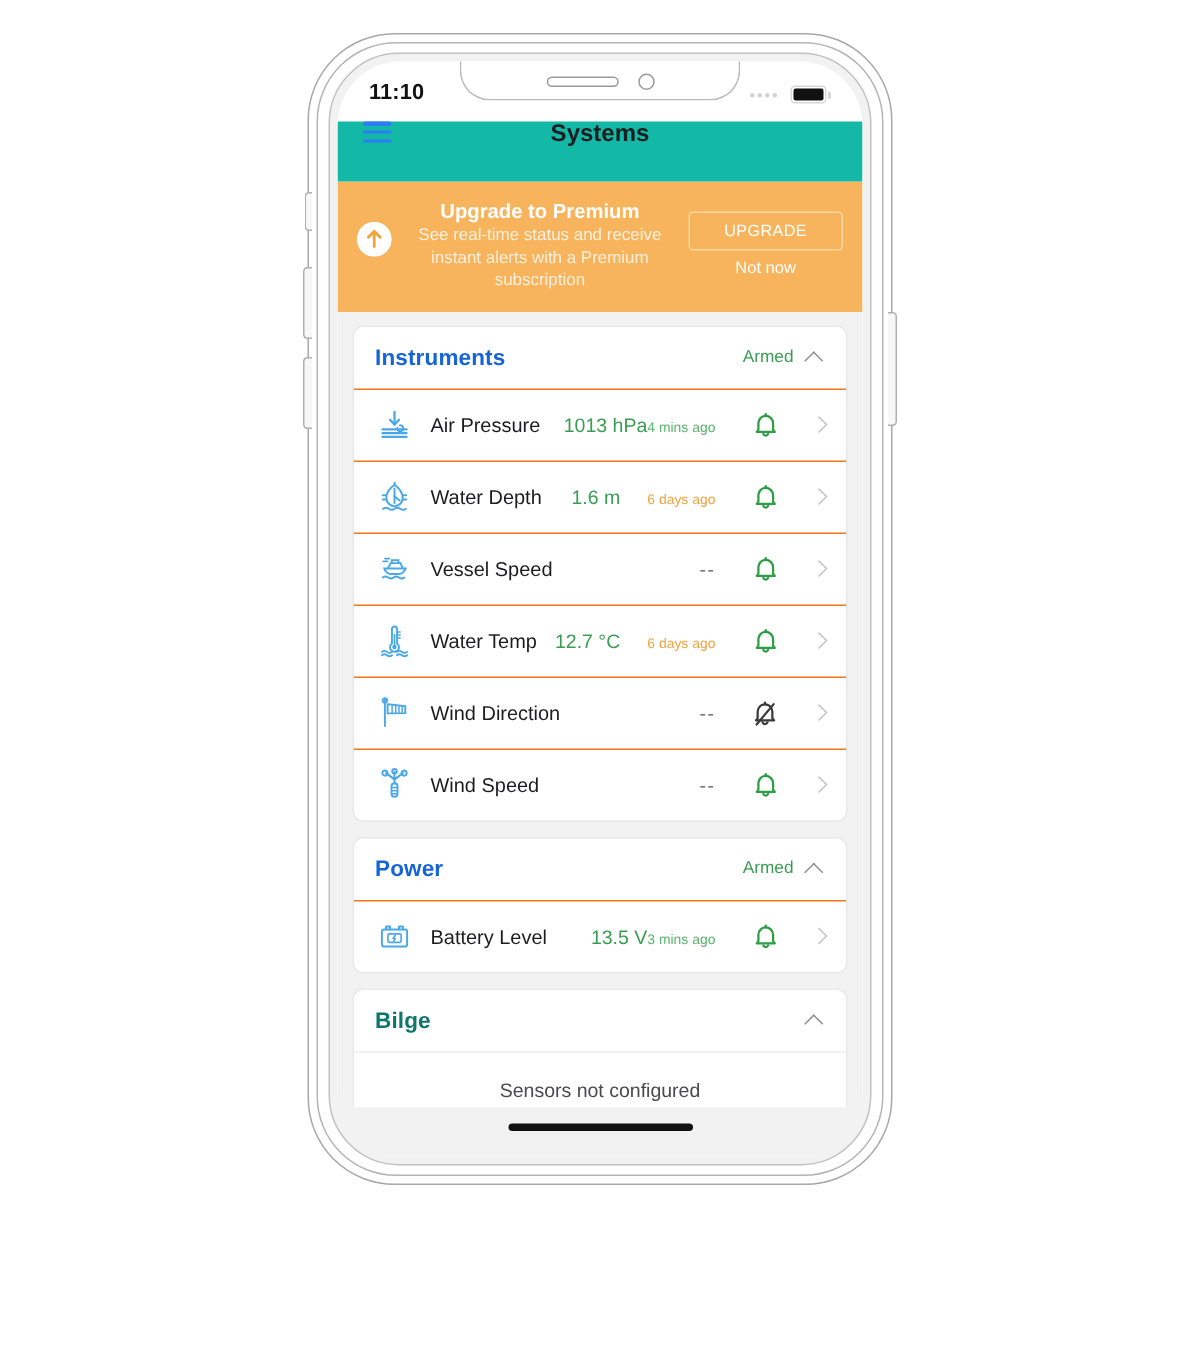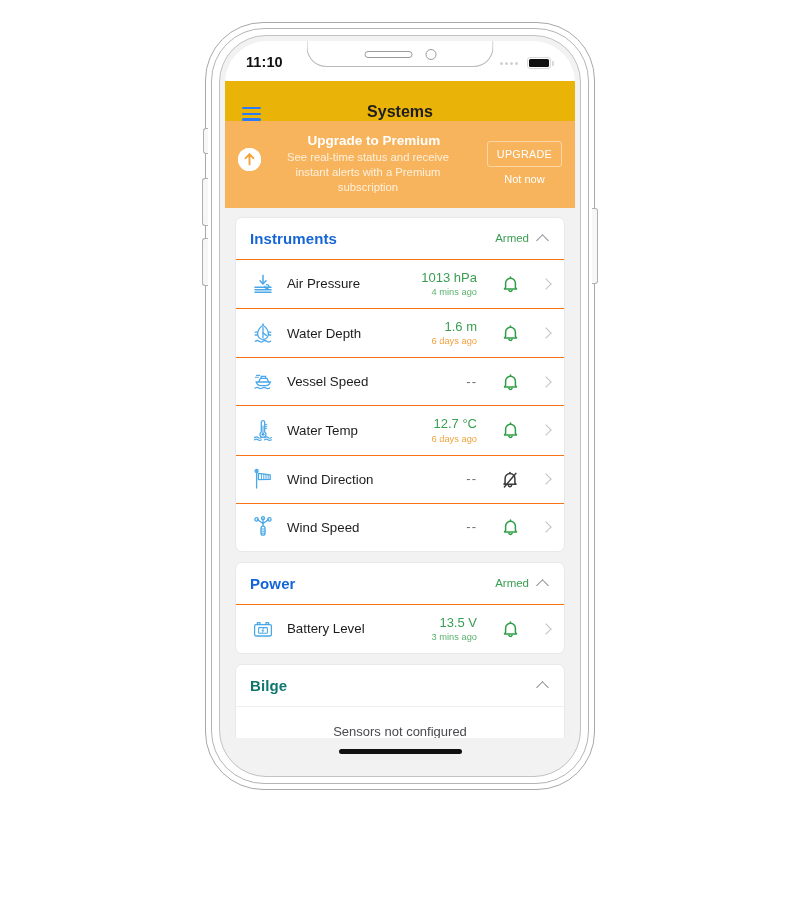--- a/index.html
+++ b/index.html
@@ -114,23 +114,23 @@
     border-radius: 3px;
     padding: 1.2px;
   }
   .battery-fill { width: 100%; height: 100%; background: #111; border-radius: 1.5px; }
   .battery-cap { width: 2px; height: 5px; background: #d9d9d9; border-radius: 0 1px 1px 0; }
 
   
   .nav-bar {
     position: relative;
     height: 40px;
-    display: flex; align-items: flex-end;
+    display: flex; align-items: flex-start;
     padding: 0 17px;
-    background: #eab308;
+    background: #14b8a6;
   }
   .hamburger { display: flex; flex-direction: column; gap: 3.2px; cursor: pointer; width: 19px; }
   .hamburger span { display: block; height: 2.6px; background: #2b7cf6; border-radius: 2px; }
   .hamburger span:nth-child(1) { width: 19px; }
   .hamburger span:nth-child(2) { width: 19px; }
   .hamburger span:nth-child(3) { width: 19px; }
   .nav-title {
     position: absolute; left: 0; right: 0; text-align: center;
     font-size: 16px; font-weight: bold; color: #1d1d1f;
     pointer-events: none;
@@ -162,21 +162,21 @@
   }
   .promo-actions {
     flex: 0 0 auto; display: flex; flex-direction: column;
     align-items: center; gap: 6px; padding-top: 9px;
   }
   .btn-upgrade {
     border: 1px solid #fbd7a3;
     border-radius: 3px;
     color: #ffffff;
     font-size: 10.8px;
-    padding: 6px 9px;
+    padding: 6px 23px;
     background: transparent;
     letter-spacing: 0.25px;
     cursor: pointer;
   }
   .btn-notnow {
     font-size: 11px; color: #ffffff;
     background: none; border: none; cursor: pointer;
   }
 
   
@@ -226,21 +226,21 @@
     border-top: 1px solid #f97316;
     gap: 11px;
     cursor: pointer;
     min-height: 48px;
   }
   .row-icon { flex: 0 0 26px; width: 26px; height: 26px; display: flex; align-items: center; justify-content: center; }
   .row-icon svg { display: block; }
   .row-label { font-size: 13.3px; color: #1d1d1f; }
   .row-values {
     margin-left: auto; text-align: right;
-    display: flex; flex-direction: column; align-items: flex-end;
+    display: flex; flex-direction: row; align-items: flex-end;
     line-height: 1.18;
   }
   .row-value { font-size: 13px; color: #3a9e52; }
   .row-value.dim { color: #6e6e73; letter-spacing: 1px; }
   .row-time { font-size: 9.3px; color: #5bb36e; margin-top: 2px; }
   .row-time.stale { color: #f0a33f; padding-left: 18px; }
   .row-bell { flex: 0 0 auto; margin-left: 13px; width: 18px; height: 20px; display: flex; align-items: center; justify-content: center; }
   .row-chev { flex: 0 0 auto; margin-left: 11px; width: 11px; height: 11px; position: relative; }
   .row-chev::before {
     content: ""; position: absolute;

